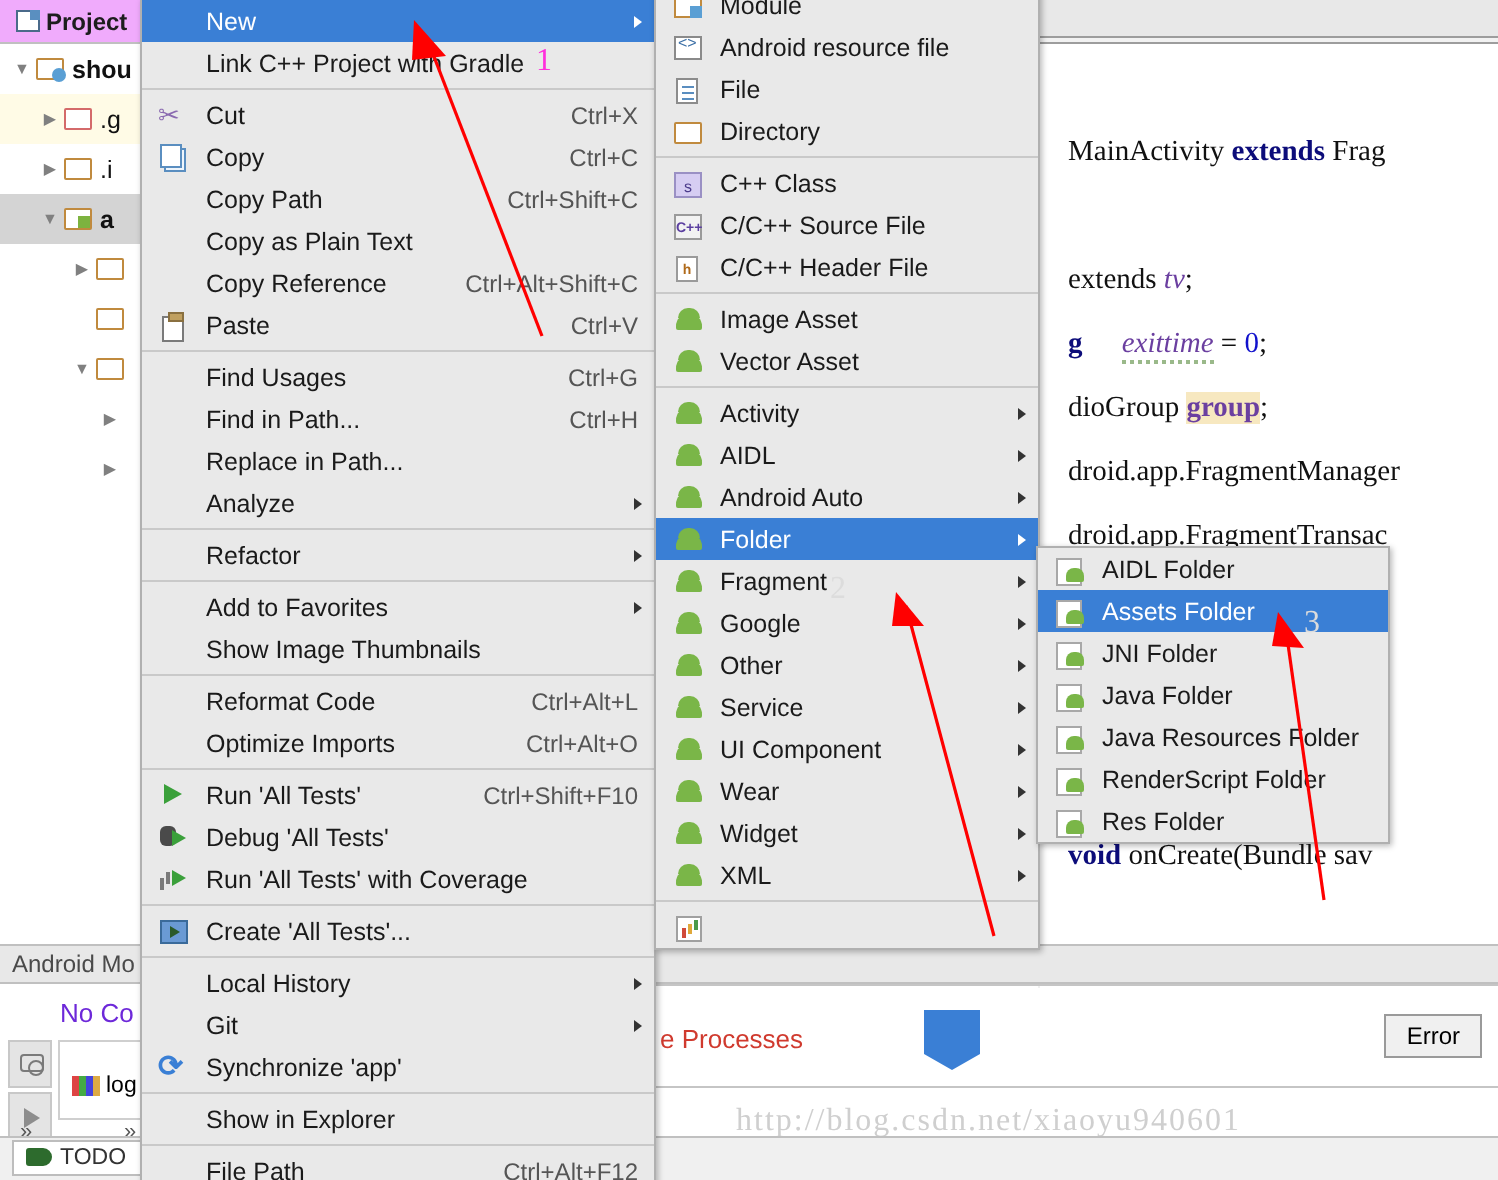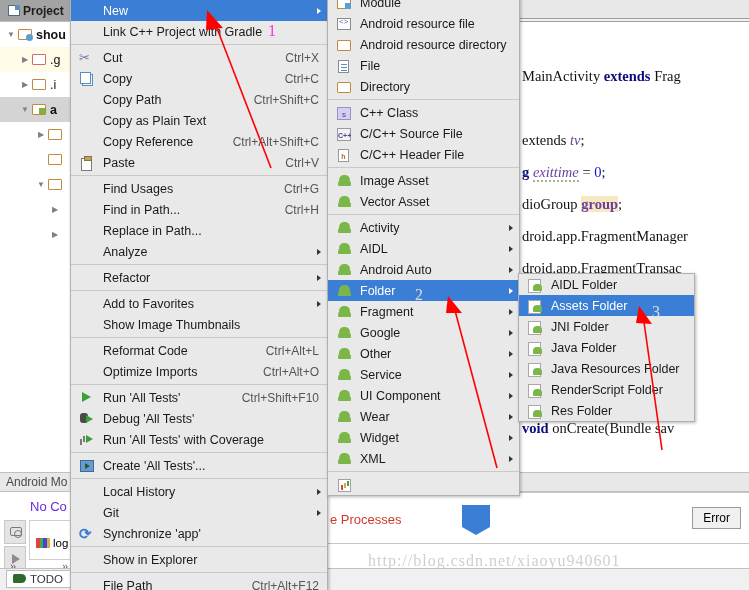--- a/index.html
+++ b/index.html
@@ -12,21 +12,21 @@
     position:relative;
     overflow:hidden;
     color:#000;
   }
 
   
   #ide { position:absolute; inset:0; background:#ffffff; }
 
   .proj-header {
     position:absolute; left:0; top:0; width:118px; height:22px;
-    background:#a3a3a3; border-bottom:1px solid #c0c0c0;
+    background:#f0abfc; border-bottom:1px solid #c0c0c0;
     display:flex; align-items:center; gap:3px; padding-left:8px;
     font-weight:bold; font-size:12px; color:#1d1d1d;
   }
   .proj-ico {
     width:12px; height:11px; border:1px solid #4a6a8a; background:#fff;
     position:relative; flex:none;
   }
   .proj-ico:after{content:"";position:absolute;right:-1px;top:-1px;width:5px;height:5px;background:#5a8fc0;}
 
   .tree { position:absolute; left:0; top:22px; width:118px; bottom:118px; background:#fff; }
@@ -55,28 +55,28 @@
   }
   .gutter{
     position:absolute; left:519px; top:26px; width:8px; bottom:96px; background:#f0f0f0;
     border-right:1px solid #d0d0d0;
   }
   .code{
     position:absolute; left:520px; top:26px; right:0; bottom:96px;
     background:#ffffff; font-family:"Liberation Serif", serif; font-size:14.5px;
     color:#111; overflow:hidden; padding-top:34px;
   }
-  .cl{ height:32px; line-height:32px; white-space:pre; padding-left:2px; }
+  .cl{ height:32px; line-height:32px; white-space:pre; padding-left:14px; }
   .kw{ color:#0c0c7a; font-weight:bold; }
   .ty{ color:#111; }
   .fld{ color:#6b3fa0; font-weight:bold; }
   .it{ color:#6b3fa0; font-style:italic; }
   .num{ color:#1111cc; }
   .hlbox{ background:#f7e8c0; color:#6b3fa0; font-weight:bold; }
-  .sq{ border-bottom:2px dotted #9ab98a; }
+  .sq{ border-bottom:2px dotted #9ab98a;margin-left:16px; }
 
   
   .bottom-strip{
     position:absolute; left:0; top:472px; right:0; height:20px;
     background:#e8e8e8; border-top:1px solid #c0c0c0; border-bottom:1px solid #c0c0c0;
   }
   .androidmon{ position:absolute; left:6px; top:475px; font-size:12px; color:#4a4a4a;text-align:center; }
   .left-low{
     position:absolute; left:0; top:493px; width:118px; bottom:22px;
     background:#ffffff; border-right:1px solid #c0c0c0;
@@ -435,26 +435,20 @@
     <span>Module</span>
   </div>
   <div class="mi">
     <span class="mico">
         <span class="i-resf" style="margin-left:1px;margin-top:2px;display:block"></span>
       </span>
     <span>Android resource file</span>
   </div>
   <div class="mi">
     <span class="mico">
-        <span class="i-fold" style="margin-left:1px;margin-top:3px;display:block"></span>
-      </span>
-    <span>Android resource directory</span>
-  </div>
-  <div class="mi">
-    <span class="mico">
         <span class="i-file" style="margin-left:2px;margin-top:2px;display:block"></span>
       </span>
     <span>File</span>
   </div>
   <div class="mi">
     <span class="mico">
         <span class="i-fold" style="margin-left:1px;margin-top:3px;display:block"></span>
       </span>
     <span>Directory</span>
   </div>

